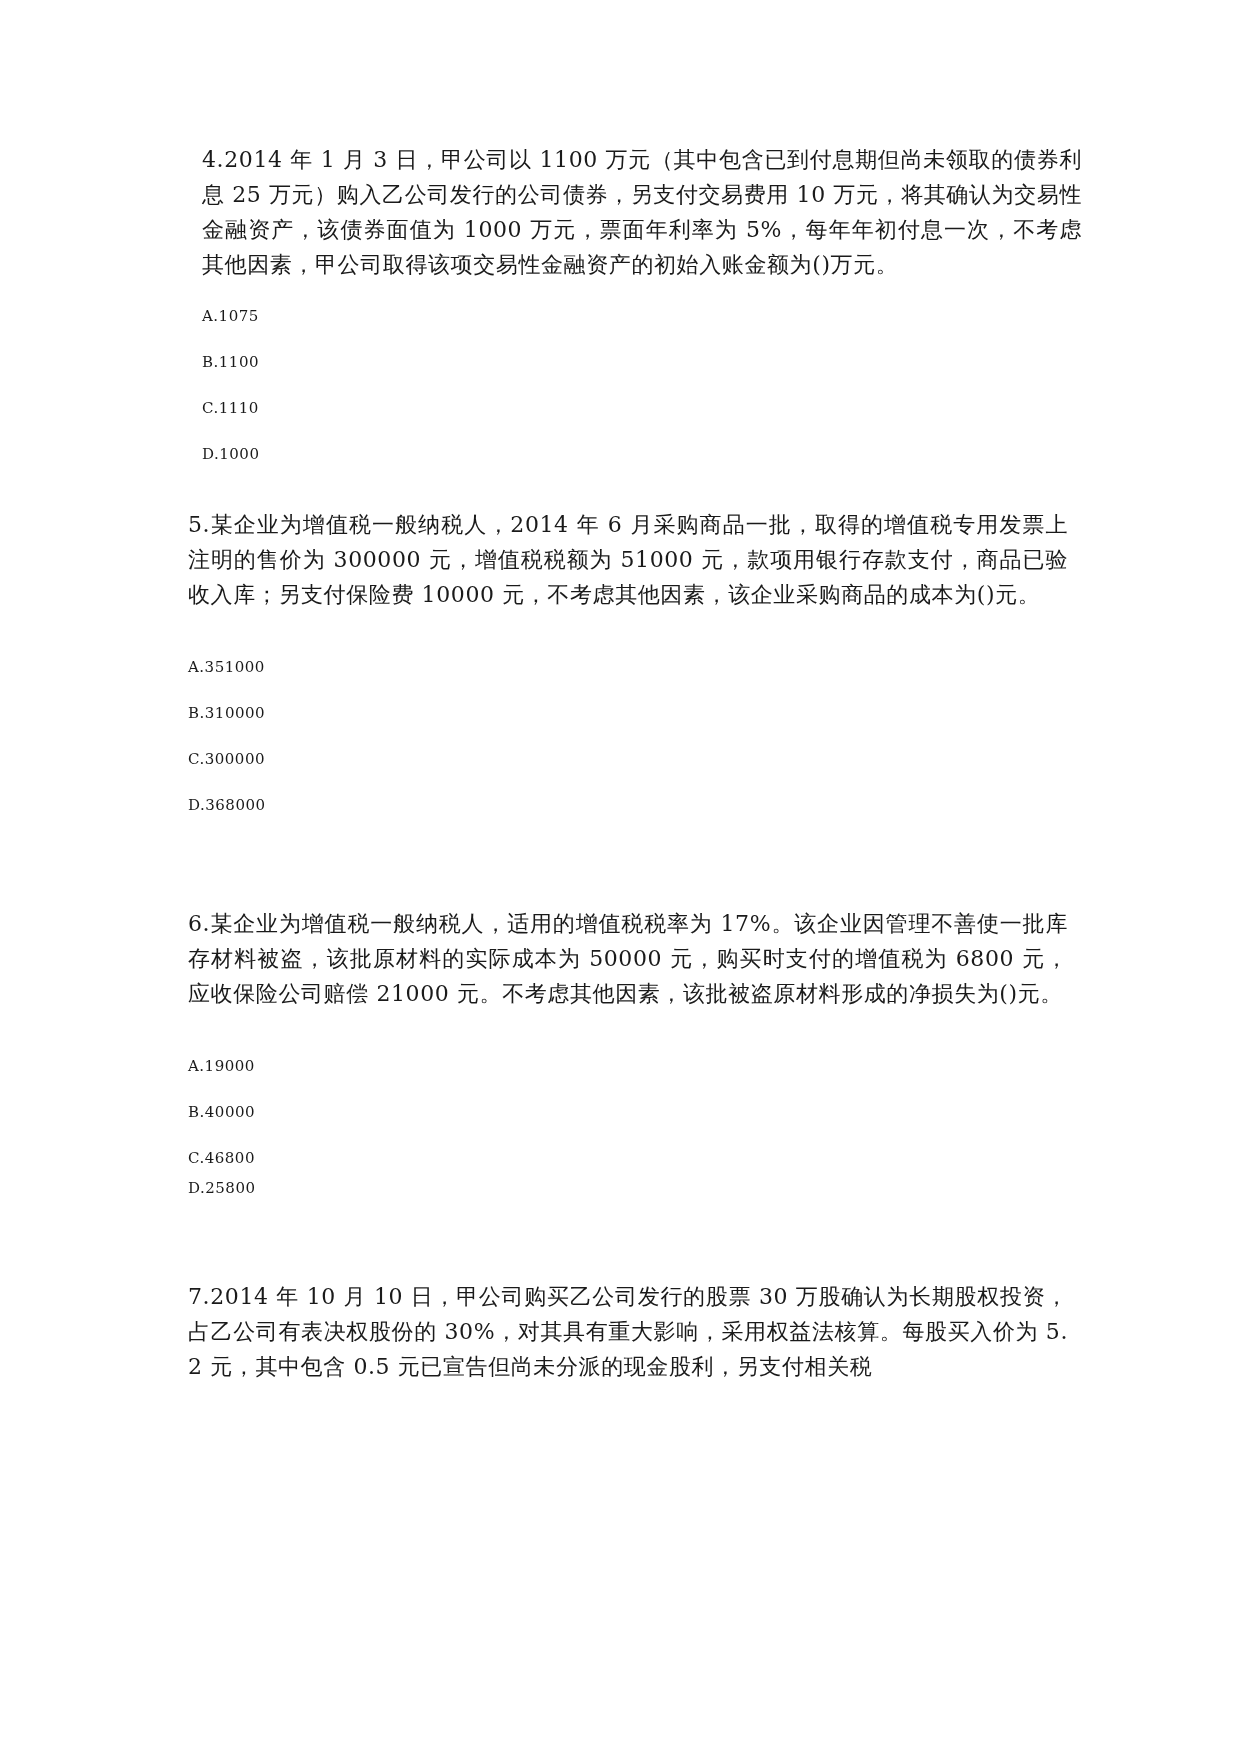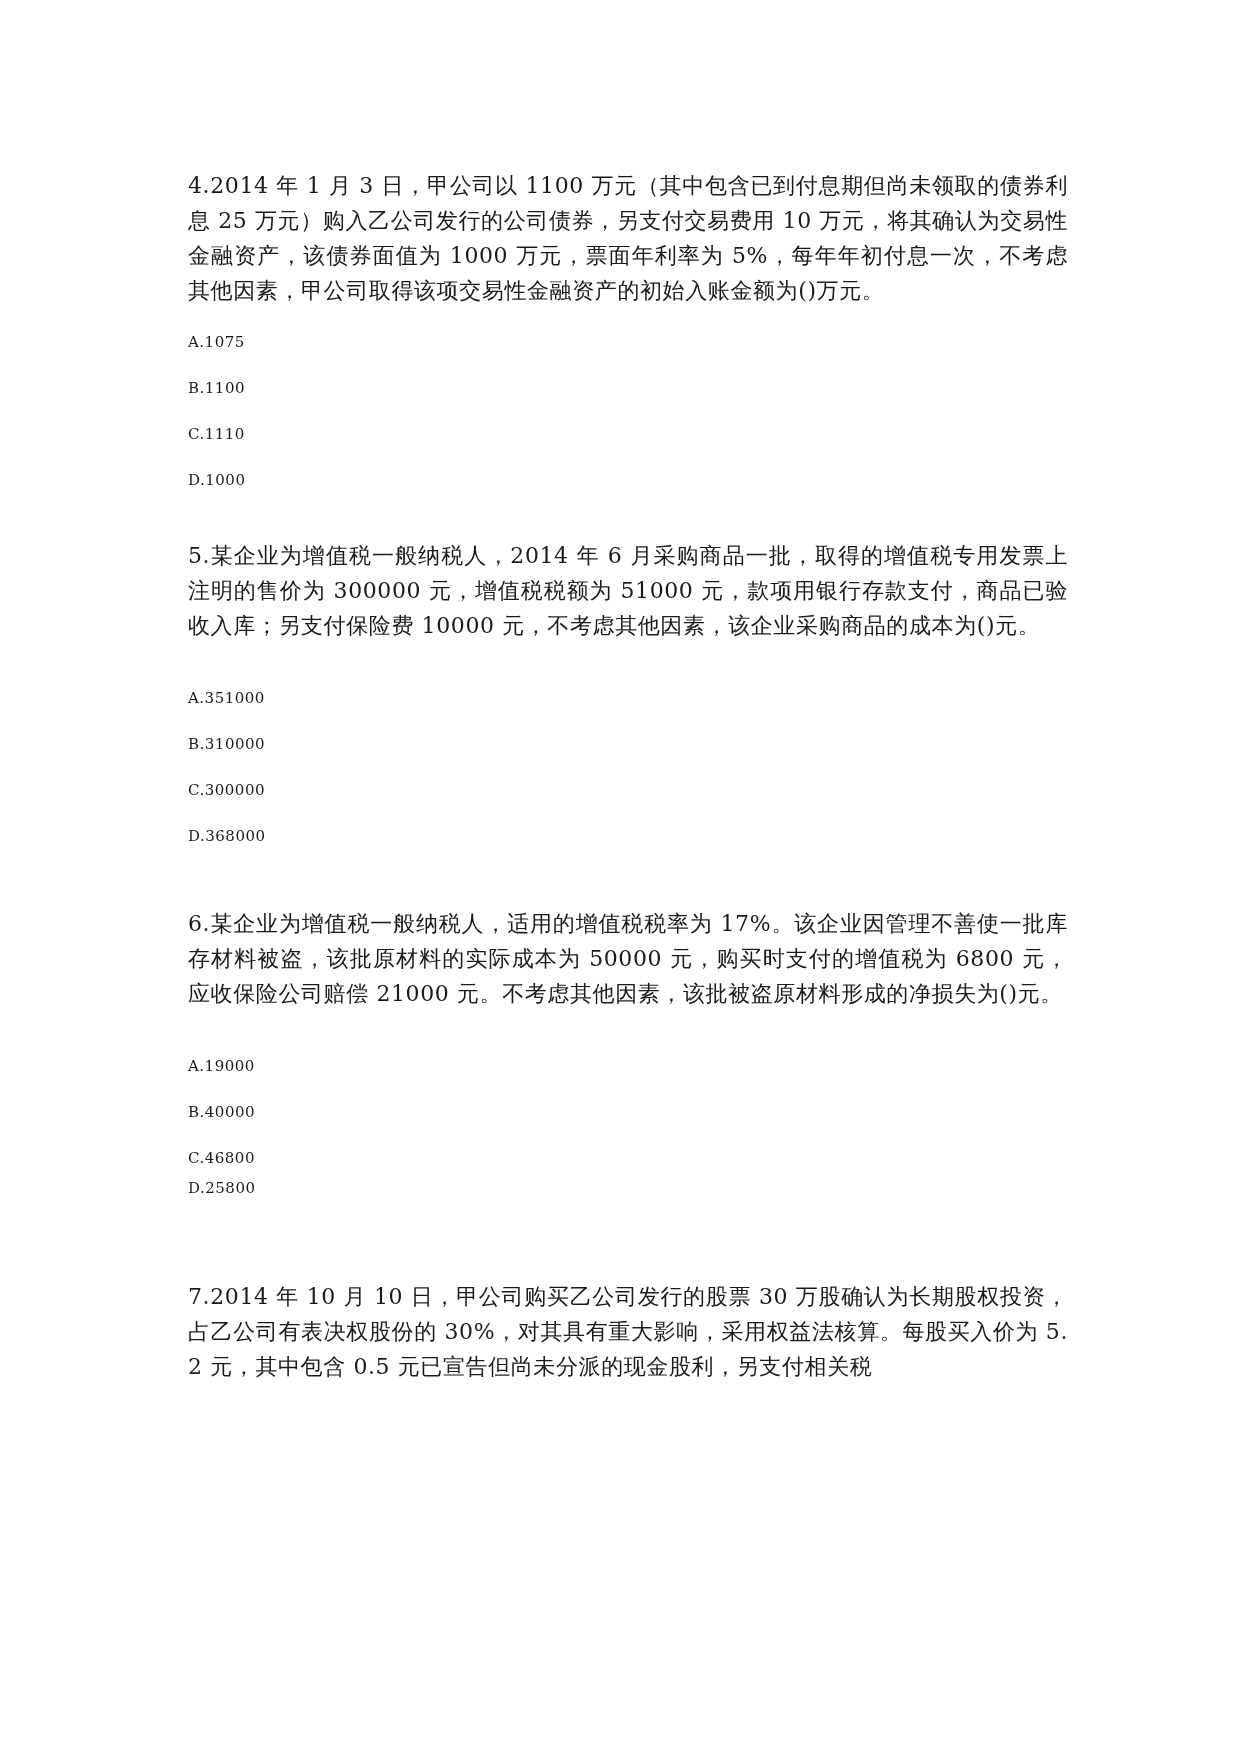--- a/index.html
+++ b/index.html
@@ -47,31 +47,31 @@
       line-height: 28px;
       letter-spacing: 0.5px;
       white-space: nowrap;
     }
   </style>
 </head>
 <body>
 
 <div class="page">
 
-  <div class="question" style="top:168px;">
+  <div class="question" style="top:142px;margin-left:14px;">
     <p class="stem">4.2014 年 1 月 3 日，甲公司以 1100 万元（其中包含已到付息期但尚未领取的债券利息 25 万元）购入乙公司发行的公司债券，另支付交易费用 10 万元，将其确认为交易性金融资产，该债券面值为 1000 万元，票面年利率为 5%，每年年初付息一次，不考虑其他因素，甲公司取得该项交易性金融资产的初始入账金额为()万元。</p>
     <div class="options">
       <div class="option" style="top:160px;">A.1075</div>
       <div class="option" style="top:206px;text-align:center;">B.1100</div>
       <div class="option" style="top:252px;">C.1110</div>
       <div class="option" style="top:298px;">D.1000</div>
     </div>
   </div>
 
-  <div class="question" style="top:538px;">
+  <div class="question" style="top:507px;">
     <p class="stem">5.某企业为增值税一般纳税人，2014 年 6 月采购商品一批，取得的增值税专用发票上注明的售价为 300000 元，增值税税额为 51000 元，款项用银行存款支付，商品已验收入库；另支付保险费 10000 元，不考虑其他因素，该企业采购商品的成本为()元。</p>
     <div class="options">
       <div class="option" style="top:146px;">A.351000</div>
       <div class="option" style="top:192px;">B.310000</div>
       <div class="option" style="top:238px;">C.300000</div>
       <div class="option" style="top:284px;">D.368000</div>
     </div>
   </div>
 
   <div class="question" style="top:906px;">

